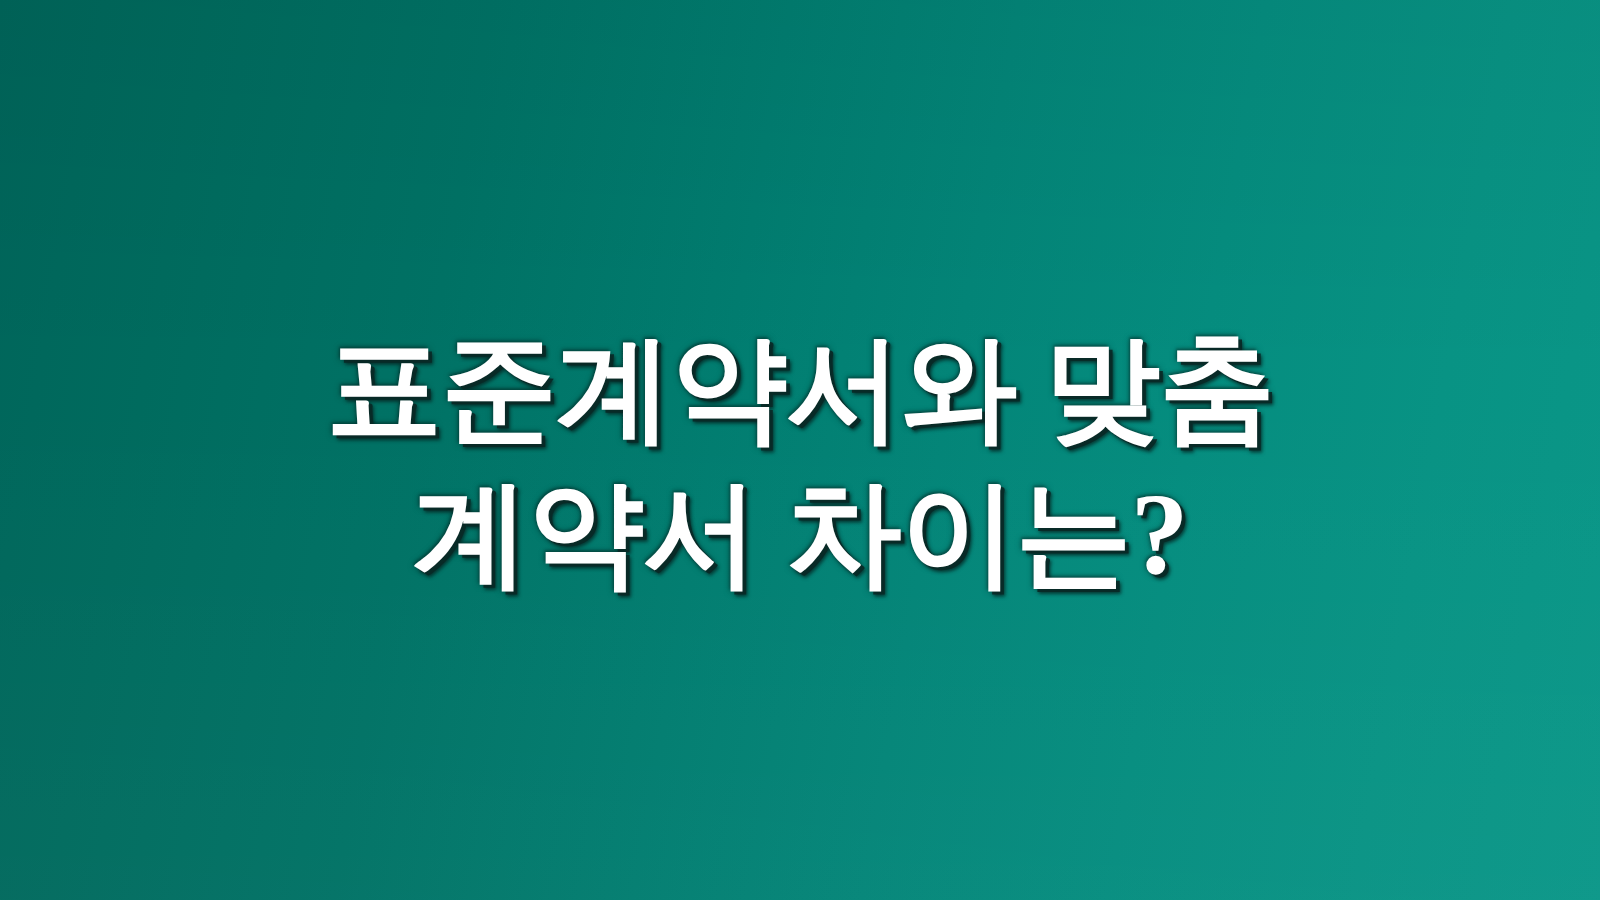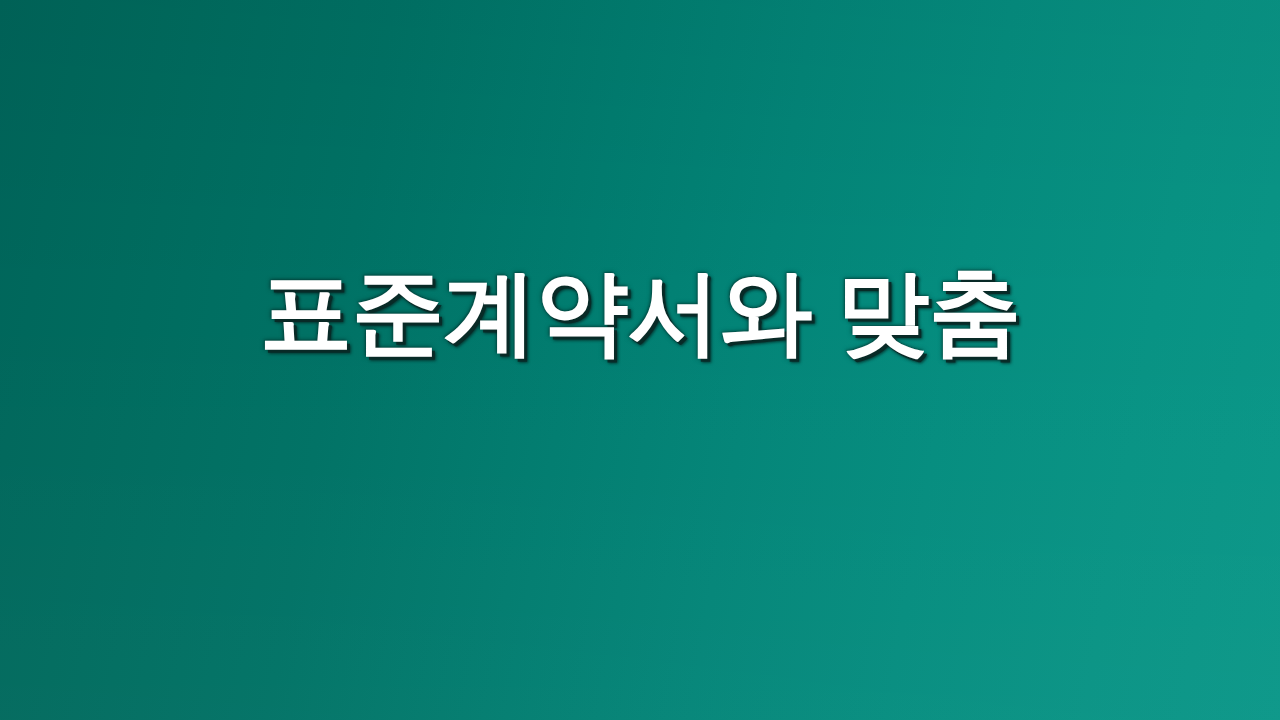--- a/index.html
+++ b/index.html
@@ -65,36 +65,38 @@
     font-weight: 700;
     font-size: 92px;
     line-height: 120px;
     letter-spacing: -1px;
     
     text-shadow:
        3px 3px 0   rgba(9, 41, 38, 0.92),
        4px 4px 3px rgba(6, 33, 31, 0.75),
        0   0   5px rgba(5, 30, 28, 0.55),
       -1px -1px 2px rgba(6, 33, 31, 0.35);
+    font-family: Liberation Serif, serif;
   }
 
   .title-line--one {
     font-size: 93px;
   }
 
   .title-line--two {
     font-size: 93px;
     margin-top: -4px;
   }
 </style>
 </head>
 <body>
 
 <div id="thumbnail-canvas">
 
   <div class="title-block">
 
     <span class="title-line title-line--one">표준계약서와 맞춤</span>
 
+    <span class="title-line title-line--two">계약서 차이는?</span>
 
   </div>
 
 </div>
 
 </body></html>

